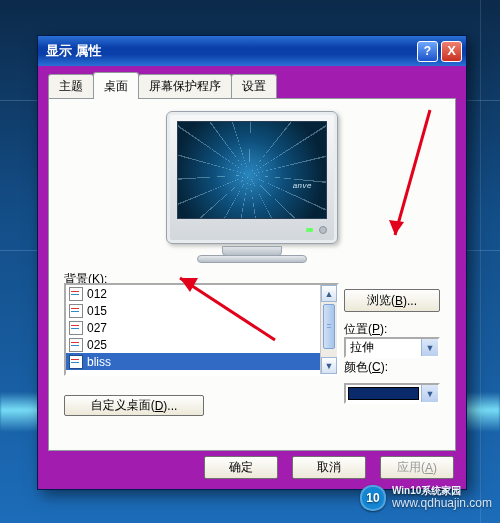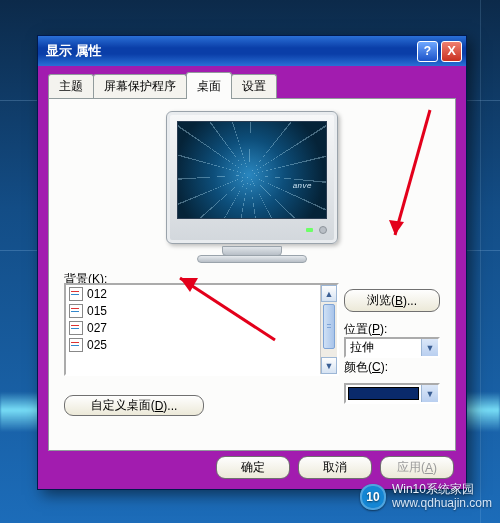--- a/index.html
+++ b/index.html
@@ -61,46 +61,46 @@
   .fico::before{content:"";position:absolute;inset:0;background:#fff;border:1px solid #888}
   .fico::after{content:"";position:absolute;left:2px;top:4px;width:8px;height:1.5px;background:#d33; box-shadow:0 3px 0 #38c;}
   .lrow.selected .fico::before{border-color:#244a89}
   .scrollbar{position:absolute;top:0;right:0;bottom:0;width:17px;background:#efece5;border-left:1px solid #c7c7c7}
   .sbtn{height:17px;background:linear-gradient(180deg,#fdfdfd,#d6e3f3);border:1px solid #9db7d6;display:flex;align-items:center;justify-content:center;color:#3a5e93;font-size:9px}
   .sbtn.down{position:absolute;bottom:0;left:0;right:0}
   .thumb{position:absolute;left:2px;right:2px;top:19px;height:45px;background:linear-gradient(90deg,#cfe0f5,#a8c4ea);border:1px solid #7fa4d6;border-radius:2px}
   .thumb::after{content:"";position:absolute;left:3px;right:3px;top:50%;height:6px;transform:translateY(-50%);background:repeating-linear-gradient(180deg,#7fa4d6 0 1px, transparent 1px 3px)}
   
   .browse{position:absolute;right:15px;top:190px;width:96px}
-  .xp-btn, .xp-btn-s{display:flex;align-items:center;justify-content:center;height:23px;background:linear-gradient(180deg,#fefefe,#ece9d8);border:1px solid #707070;border-radius:9px;padding:0 8px;color:#000;white-space:nowrap}
+  .xp-btn, .xp-btn-s{display:flex;align-items:center;justify-content:center;height:23px;background:linear-gradient(180deg,#fefefe,#ece9d8);border:1px solid #707070;border-radius:2px;padding:0 8px;color:#000;white-space:nowrap}
   .xp-btn-s{height:21px}
   .lbl{position:absolute;right:15px;width:96px;color:#000}
   .lbl.pos{top:222px}
   .lbl.col{top:260px}
   .lbl u{text-decoration:underline}
   .combo{position:absolute;right:15px;width:96px;height:21px;border:2px inset #fff;background:#fff;display:flex;align-items:flex-start}
   .combo.pos{top:238px}
   .combo.col{top:284px}
   .combo .val{flex:1;padding:0 4px}
   .combo .swatch{flex:1;margin:2px;height:13px;background:#0a2a6b;border:1px solid #000}
   .combo .dd{width:17px;height:100%;background:linear-gradient(180deg,#dbe7f8,#b9cff0);border-left:1px solid #9db7d6;display:flex;align-items:center;justify-content:center;color:#3a5e93;font-size:9px}
   .cust{position:absolute;left:15px;top:296px}
   
-  .btnrow{position:absolute;left:0;right:0;bottom:10px;display:flex;justify-content:flex-end;gap:8px;padding-right:12px}
+  .btnrow{position:absolute;left:0;right:0;bottom:10px;display:flex;justify-content:flex-end;gap:14px;padding-right:12px}
   .btnrow .xp-btn{width:74px}
   .btnrow .xp-btn.disabled{color:#9a9a9a}
   
   .arrow{position:absolute;pointer-events:none}
   .arrow line{stroke:#e3001b;stroke-width:3}
   .arrow polygon{fill:#e3001b}
   
   .wm{position:absolute;right:8px;bottom:12px;display:flex;align-items:center;gap:6px;color:#e9f3ff;text-shadow:0 1px 2px rgba(0,0,0,.6);font-size:12px}
   .wm .logo{width:26px;height:26px;background:#1486d4;border-radius:12px;display:flex;align-items:center;justify-content:center;color:#fff;font-weight:bold;box-shadow:0 1px 2px rgba(0,0,0,.5), inset 0 0 0 2px rgba(255,255,255,.25)}
   .wm .lines{line-height:1.15}
-  .wm .l1{font-weight:normal;font-size:12px}
+  .wm .l1{font-weight:bold;font-size:10px}
   .wm .l2{font-size:12px;opacity:.9}
   
   .deco-line{position:absolute;background:rgba(150,200,240,.25);}
   .dl1{left:0;top:100px;width:100%;height:1px}
   .dl2{left:0;top:250px;width:100%;height:1px}
   .dl-v{position:absolute;background:rgba(150,200,240,.18);width:1px;top:0;bottom:0}
 </style>
 </head>
 <body>
 
@@ -116,22 +116,22 @@
         <span>?</span>
       </div>
     <div class="tbtn close-btn">
         <span>X</span>
       </div>
   </div>
 
   <div class="client">
     <div class="tabs">
       <div class="tab"><span>主题</span></div>
+      <div class="tab active"><span>桌面</span></div>
       <div class="tab"><span>屏幕保护程序</span></div>
-      <div class="tab active"><span>桌面</span></div>
       <div class="tab"><span>设置</span></div>
     </div>
 
     <div class="tabpanel">
 
       <div class="monitor-wrap">
         <div class="monitor">
           <div class="screen">
             <span class="brand">anve</span>
           </div>
@@ -158,20 +158,24 @@
               <span class="fico"></span>
               <span>015</span>
             </div>
             <div class="lrow">
               <span class="fico"></span>
               <span>027</span>
             </div>
             <div class="lrow">
               <span class="fico"></span>
               <span>025</span>
+            </div>
+            <div class="lrow selected">
+              <span class="fico"></span>
+              <span>bliss</span>
             </div>
           </div>
         <div class="scrollbar">
           <div class="sbtn up">
               <span>▲</span>
             </div>
           <div class="thumb"></div>
           <div class="sbtn down">
               <span>▼</span>
             </div>

